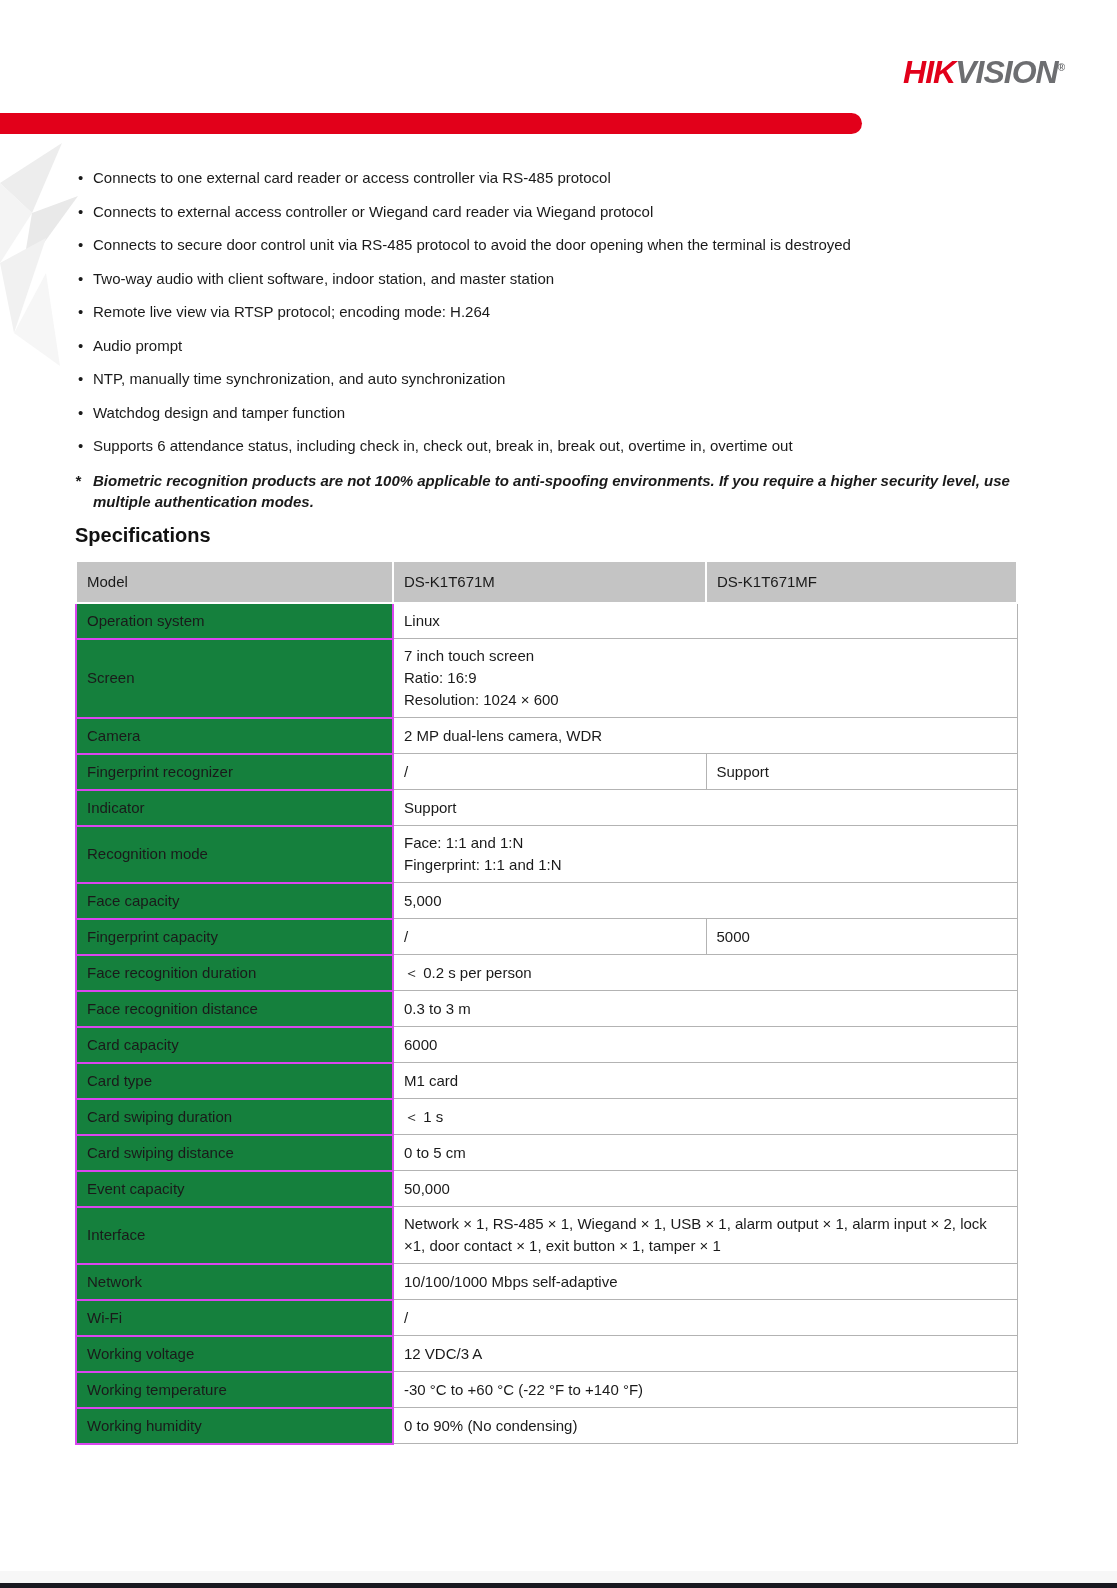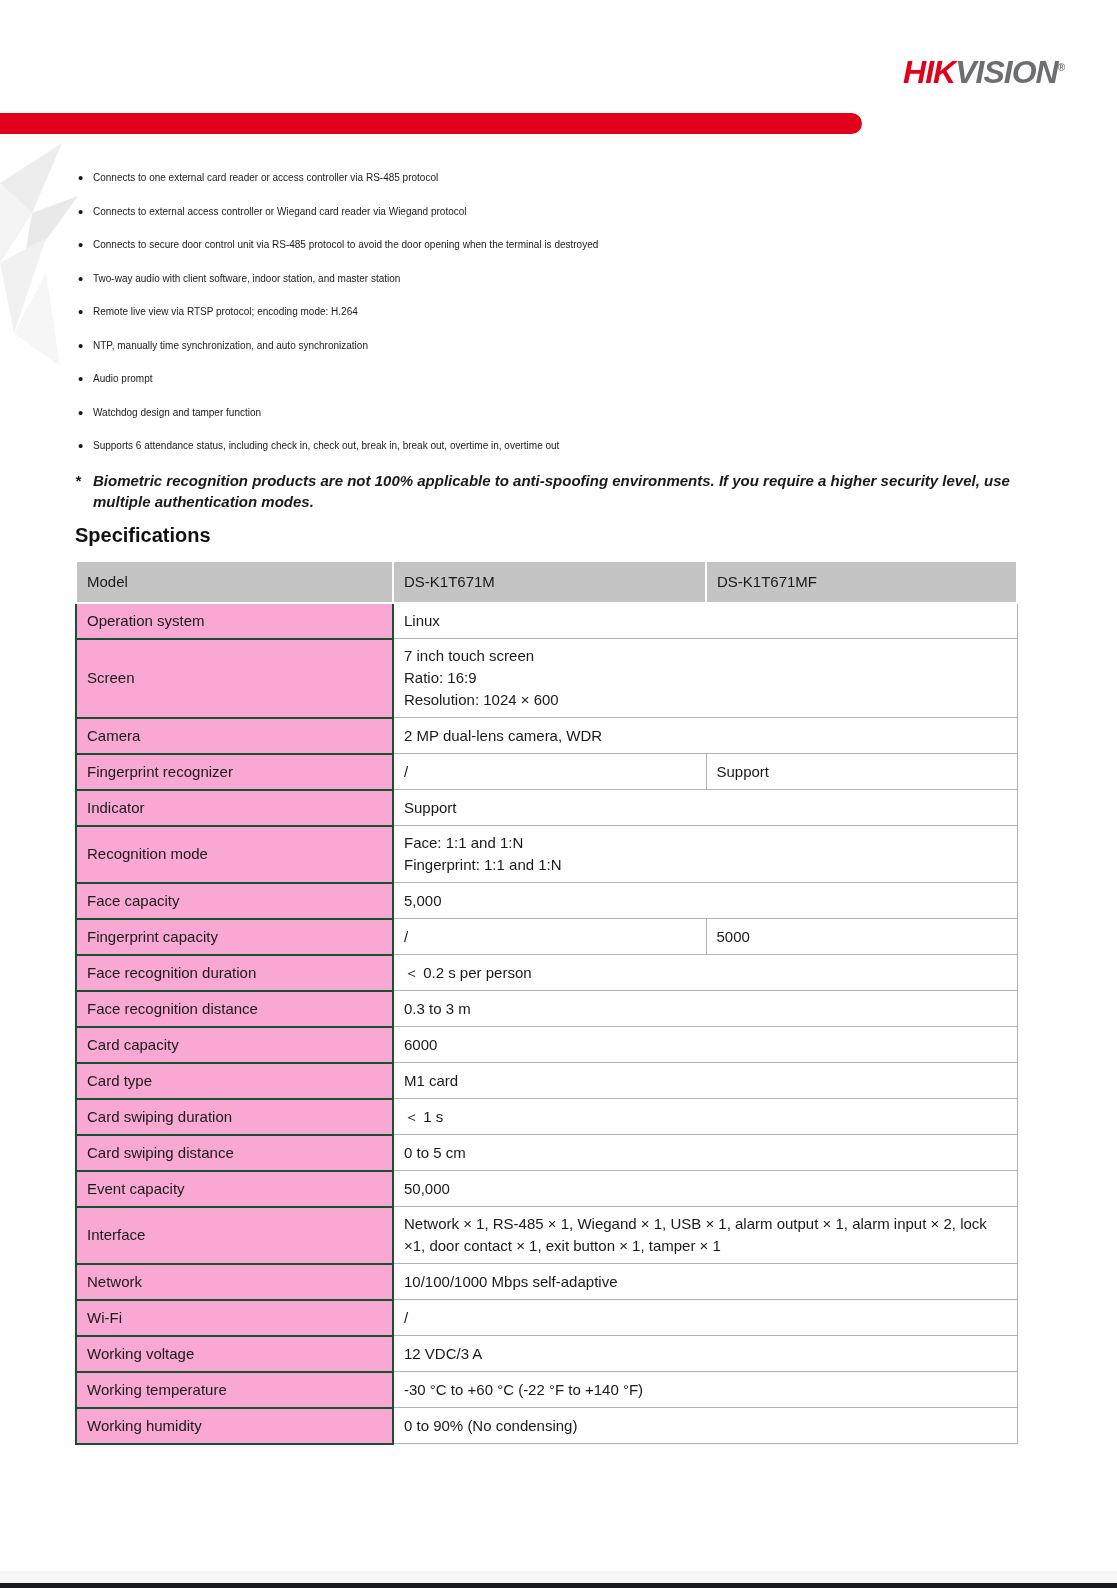--- a/index.html
+++ b/index.html
@@ -57,21 +57,21 @@
   .content {
     position: absolute;
     top: 168px;
     left: 75px;
     width: 941px;
   }
 
   ul.features {
     list-style: none;
     padding-left: 18px;
-    font-size: 10px;
+    font-size: 15px;
   }
   ul.features li {
     position: relative;
     line-height: 20px;
     margin-bottom: 13.5px;
   }
   ul.features li::before {
     content: "\2022";
     position: absolute;
     left: -15px;
@@ -112,22 +112,22 @@
     line-height: 22px;
     overflow: hidden;
   }
   table.spec th {
     background: #c4c4c4;
     border: 2px solid #ffffff;
     font-weight: normal;
     padding: 9px 10px;
   }
   table.spec td.label {
-    background: #f9a8d4;
-    border: 2px solid #14532d;
+    background: #15803d;
+    border: 2px solid #d946ef;
   }
   table.spec td.value { background: #ffffff; }
 
   
   .footer-shade {
     position: absolute;
     bottom: 5px;
     left: 0;
     width: 100%;
     height: 12px;
@@ -162,22 +162,22 @@
 </div>
 
 <div class="content">
 
   <ul class="features">
       <li>Connects to one external card reader or access controller via RS-485 protocol</li>
       <li>Connects to external access controller or Wiegand card reader via Wiegand protocol</li>
       <li>Connects to secure door control unit via RS-485 protocol to avoid the door opening when the terminal is destroyed</li>
       <li>Two-way audio with client software, indoor station, and master station</li>
       <li>Remote live view via RTSP protocol; encoding mode: H.264</li>
+      <li>Audio prompt</li>
       <li>NTP, manually time synchronization, and auto synchronization</li>
-      <li>Audio prompt</li>
       <li>Watchdog design and tamper function</li>
       <li>Supports 6 attendance status, including check in, check out, break in, break out, overtime in, overtime out</li>
     </ul>
 
   <div class="note">
     <span class="marker">*</span>
     <span>Biometric recognition products are not 100% applicable to anti-spoofing environments. If you require a higher security level, use multiple authentication modes.</span>
   </div>
 
   <h2 class="section-title">Specifications</h2>

